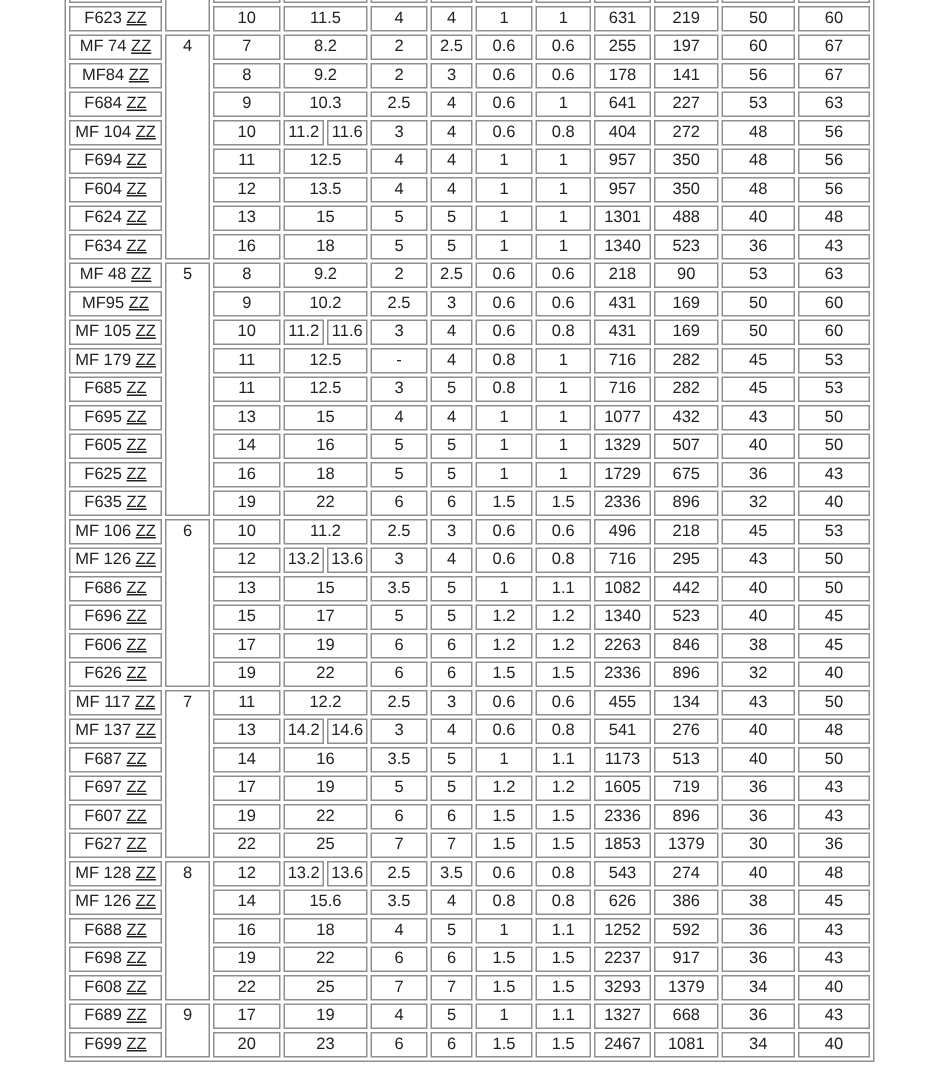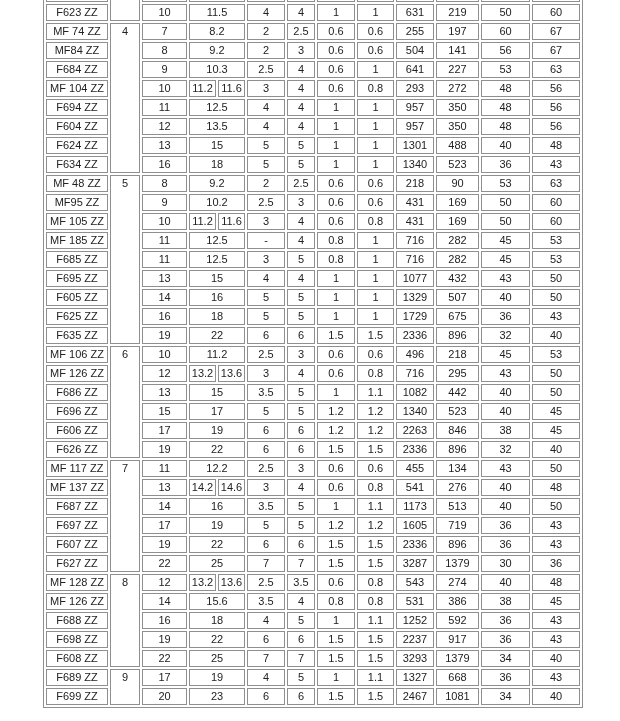--- a/index.html
+++ b/index.html
@@ -39,20 +39,21 @@
     text-align: center;
     vertical-align: middle;
     padding: 0;
     overflow: hidden;
     white-space: nowrap;
   }
   table.spec td.bore {
     vertical-align: top;
   }
   .zz {
+    text-decoration: underline;
   }
 </style>
 </head>
 <body>
 
 <div class="table-wrap">
   <table class="spec">
     <colgroup>
       <col style="width:62px">
         <col style="width:30px">
@@ -111,21 +112,21 @@
           <td>67</td>
         </tr>
         <tr>
           <td><span>MF84</span> <span class="zz">ZZ</span></td>
           <td>8</td>
           <td colspan="2">9.2</td>
           <td>2</td>
           <td>3</td>
           <td>0.6</td>
           <td>0.6</td>
-          <td>504</td>
+          <td>178</td>
           <td>141</td>
           <td>56</td>
           <td>67</td>
         </tr>
         <tr>
           <td><span>F684</span> <span class="zz">ZZ</span></td>
           <td>9</td>
           <td colspan="2">10.3</td>
           <td>2.5</td>
           <td>4</td>
@@ -138,21 +139,21 @@
         </tr>
         <tr>
           <td><span>MF 104</span> <span class="zz">ZZ</span></td>
           <td>10</td>
           <td>11.2</td>
           <td>11.6</td>
           <td>3</td>
           <td>4</td>
           <td>0.6</td>
           <td>0.8</td>
-          <td>293</td>
+          <td>404</td>
           <td>272</td>
           <td>48</td>
           <td>56</td>
         </tr>
         <tr>
           <td><span>F694</span> <span class="zz">ZZ</span></td>
           <td>11</td>
           <td colspan="2">12.5</td>
           <td>4</td>
           <td>4</td>
@@ -237,21 +238,21 @@
           <td>3</td>
           <td>4</td>
           <td>0.6</td>
           <td>0.8</td>
           <td>431</td>
           <td>169</td>
           <td>50</td>
           <td>60</td>
         </tr>
         <tr>
-          <td><span>MF 185</span> <span class="zz">ZZ</span></td>
+          <td><span>MF 179</span> <span class="zz">ZZ</span></td>
           <td>11</td>
           <td colspan="2">12.5</td>
           <td>-</td>
           <td>4</td>
           <td>0.8</td>
           <td>1</td>
           <td>716</td>
           <td>282</td>
           <td>45</td>
           <td>53</td>
@@ -469,21 +470,21 @@
           <td>43</td>
         </tr>
         <tr>
           <td><span>F627</span> <span class="zz">ZZ</span></td>
           <td>22</td>
           <td colspan="2">25</td>
           <td>7</td>
           <td>7</td>
           <td>1.5</td>
           <td>1.5</td>
-          <td>3287</td>
+          <td>1853</td>
           <td>1379</td>
           <td>30</td>
           <td>36</td>
         </tr>
         <tr>
           <td><span>MF 128</span> <span class="zz">ZZ</span></td>
           <td class="bore" rowspan="5">8</td>
           <td>12</td>
           <td>13.2</td>
           <td>13.6</td>
@@ -497,21 +498,21 @@
           <td>48</td>
         </tr>
         <tr>
           <td><span>MF 126</span> <span class="zz">ZZ</span></td>
           <td>14</td>
           <td colspan="2">15.6</td>
           <td>3.5</td>
           <td>4</td>
           <td>0.8</td>
           <td>0.8</td>
-          <td>531</td>
+          <td>626</td>
           <td>386</td>
           <td>38</td>
           <td>45</td>
         </tr>
         <tr>
           <td><span>F688</span> <span class="zz">ZZ</span></td>
           <td>16</td>
           <td colspan="2">18</td>
           <td>4</td>
           <td>5</td>

